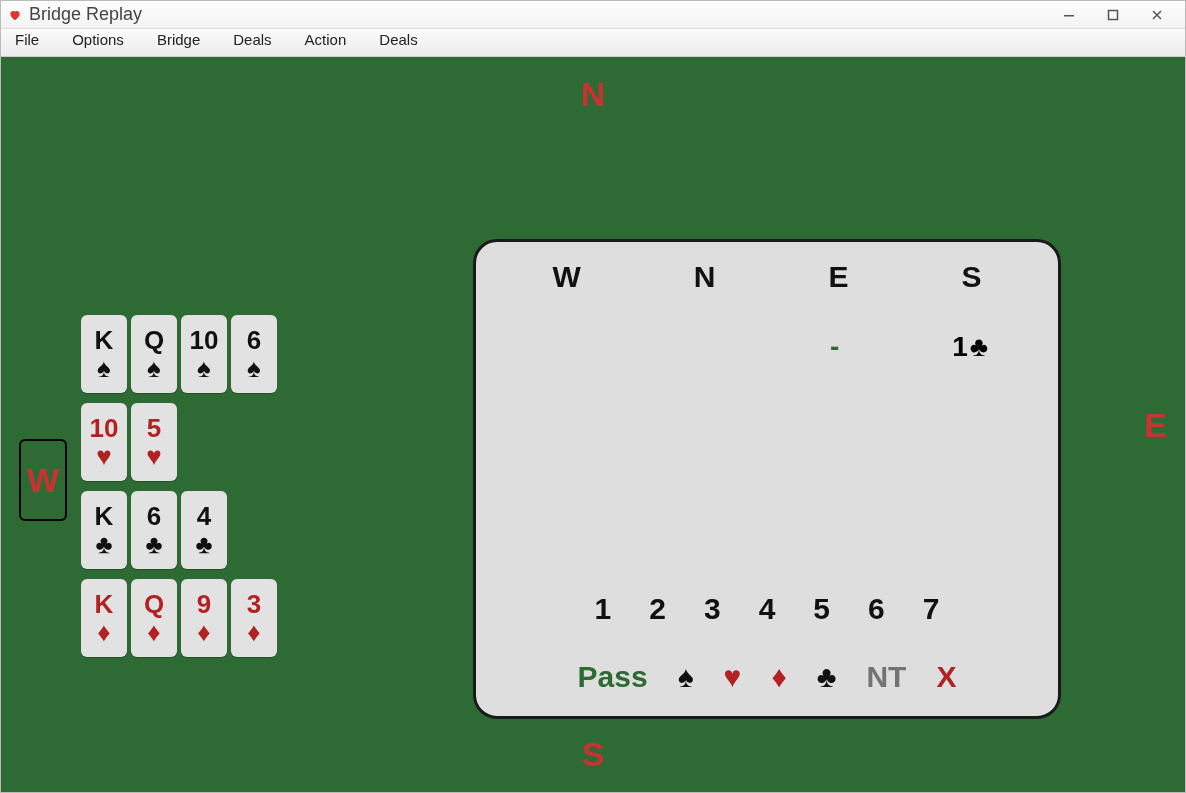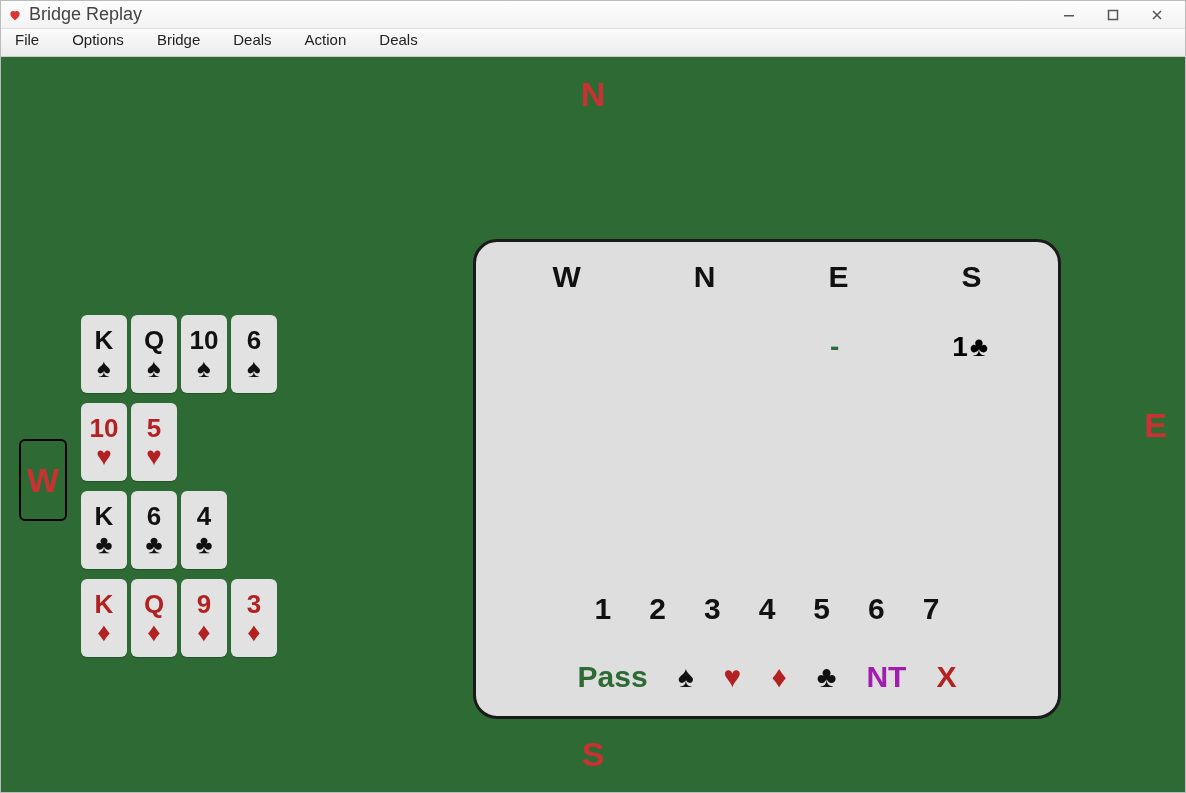--- a/index.html
+++ b/index.html
@@ -31,21 +31,21 @@
   .bidbox { position:absolute; left:472px; top:182px; width:588px; height:480px; background:#dedede; border:3px solid #1a1a1a; border-radius:24px; padding: 14px 20px; }
   .bid-headers { display:flex; justify-content:space-around; font-size:30px; font-weight:bold; color:#111; margin-top:4px; }
   .bid-rows { margin-top:34px; }
   .bid-row { display:flex; justify-content:space-around; font-size:28px; font-weight:bold; min-height:38px; align-items:center; }
   .bid-cell { width:25%; text-align:center; }
   .bid-cell.green { color:#2e6b34; }
   .bid-cell .club-bid { display:inline-flex; align-items:center; gap:2px; }
   .levels { position:absolute; left:0; right:0; bottom:90px; display:flex; justify-content:center; gap:38px; font-size:30px; font-weight:bold; color:#111; }
   .strains { position:absolute; left:0; right:0; bottom:22px; display:flex; justify-content:center; align-items:center; gap:30px; font-size:30px; font-weight:bold; }
   .strains .pass { color:#2e6b34; }
-  .strains .nt { color:#a21caf; }
+  .strains .nt { color:#737373; }
   .strains .x { color:#b22222; }
   .strains .sp, .strains .cl { color:#111; }
   .strains .he, .strains .di { color:#b22222; }
 
   svg { display:block; }
 </style>
 </head>
 <body>
 
 <div class="window">

